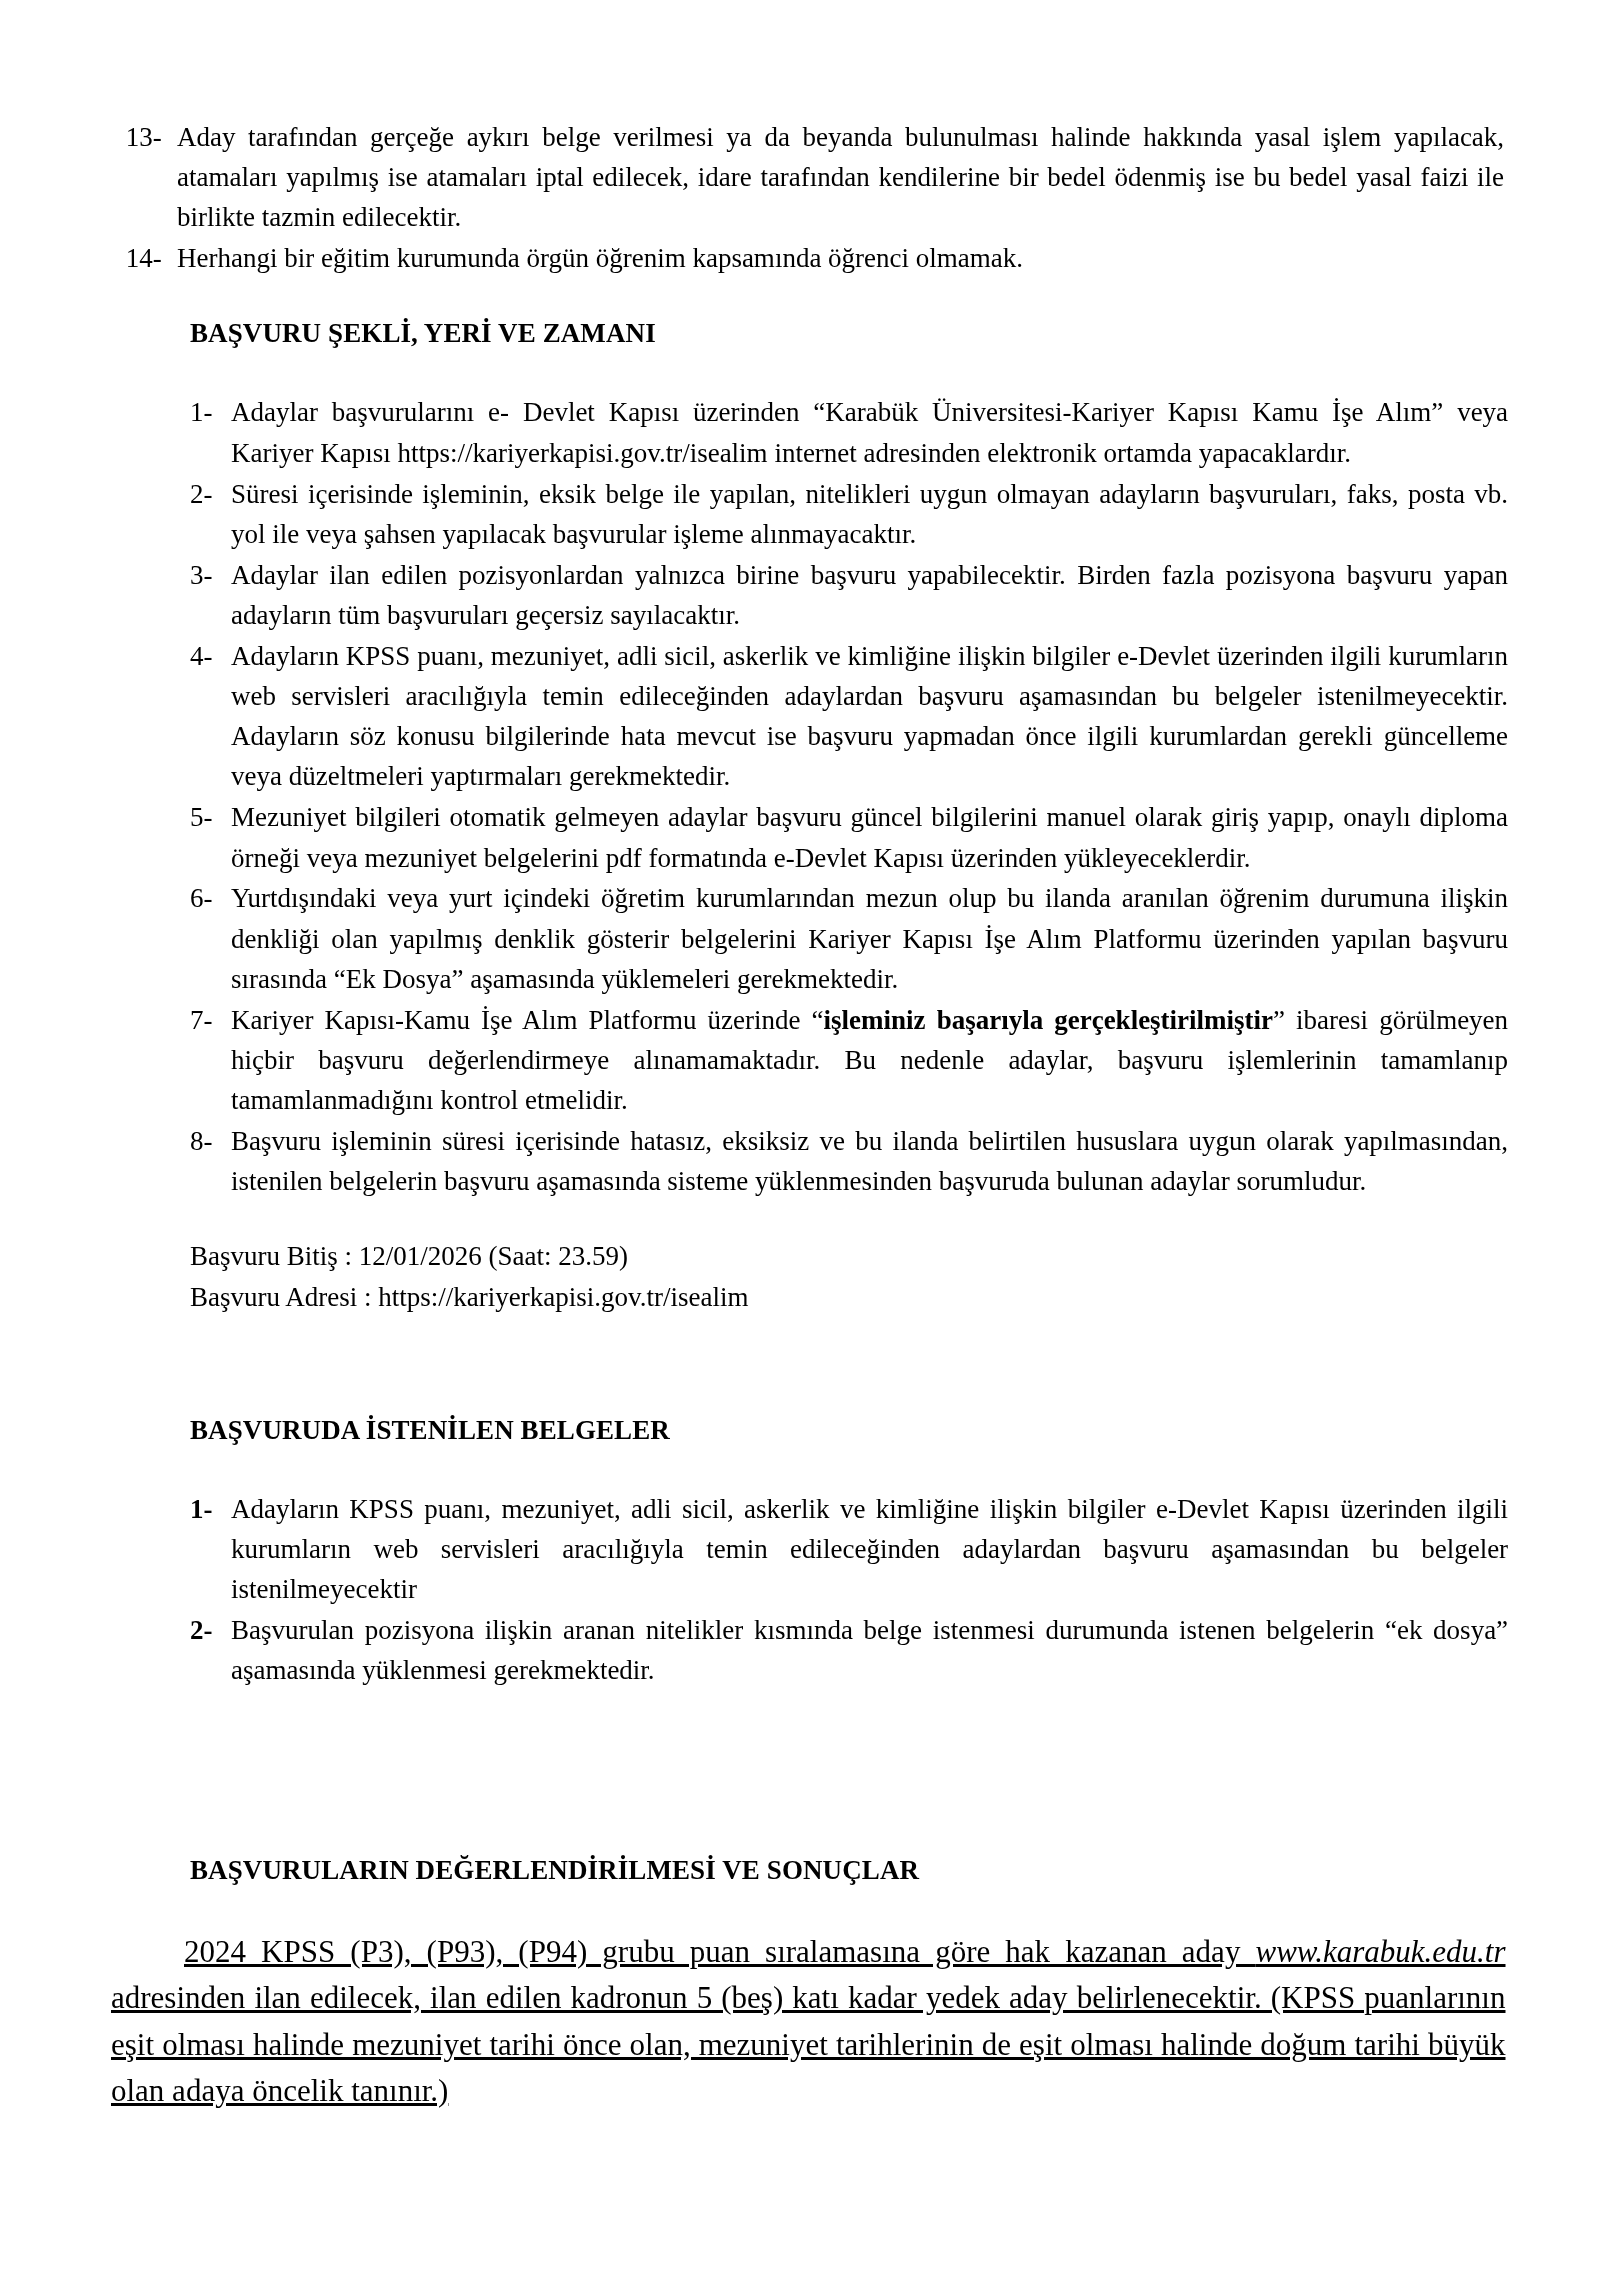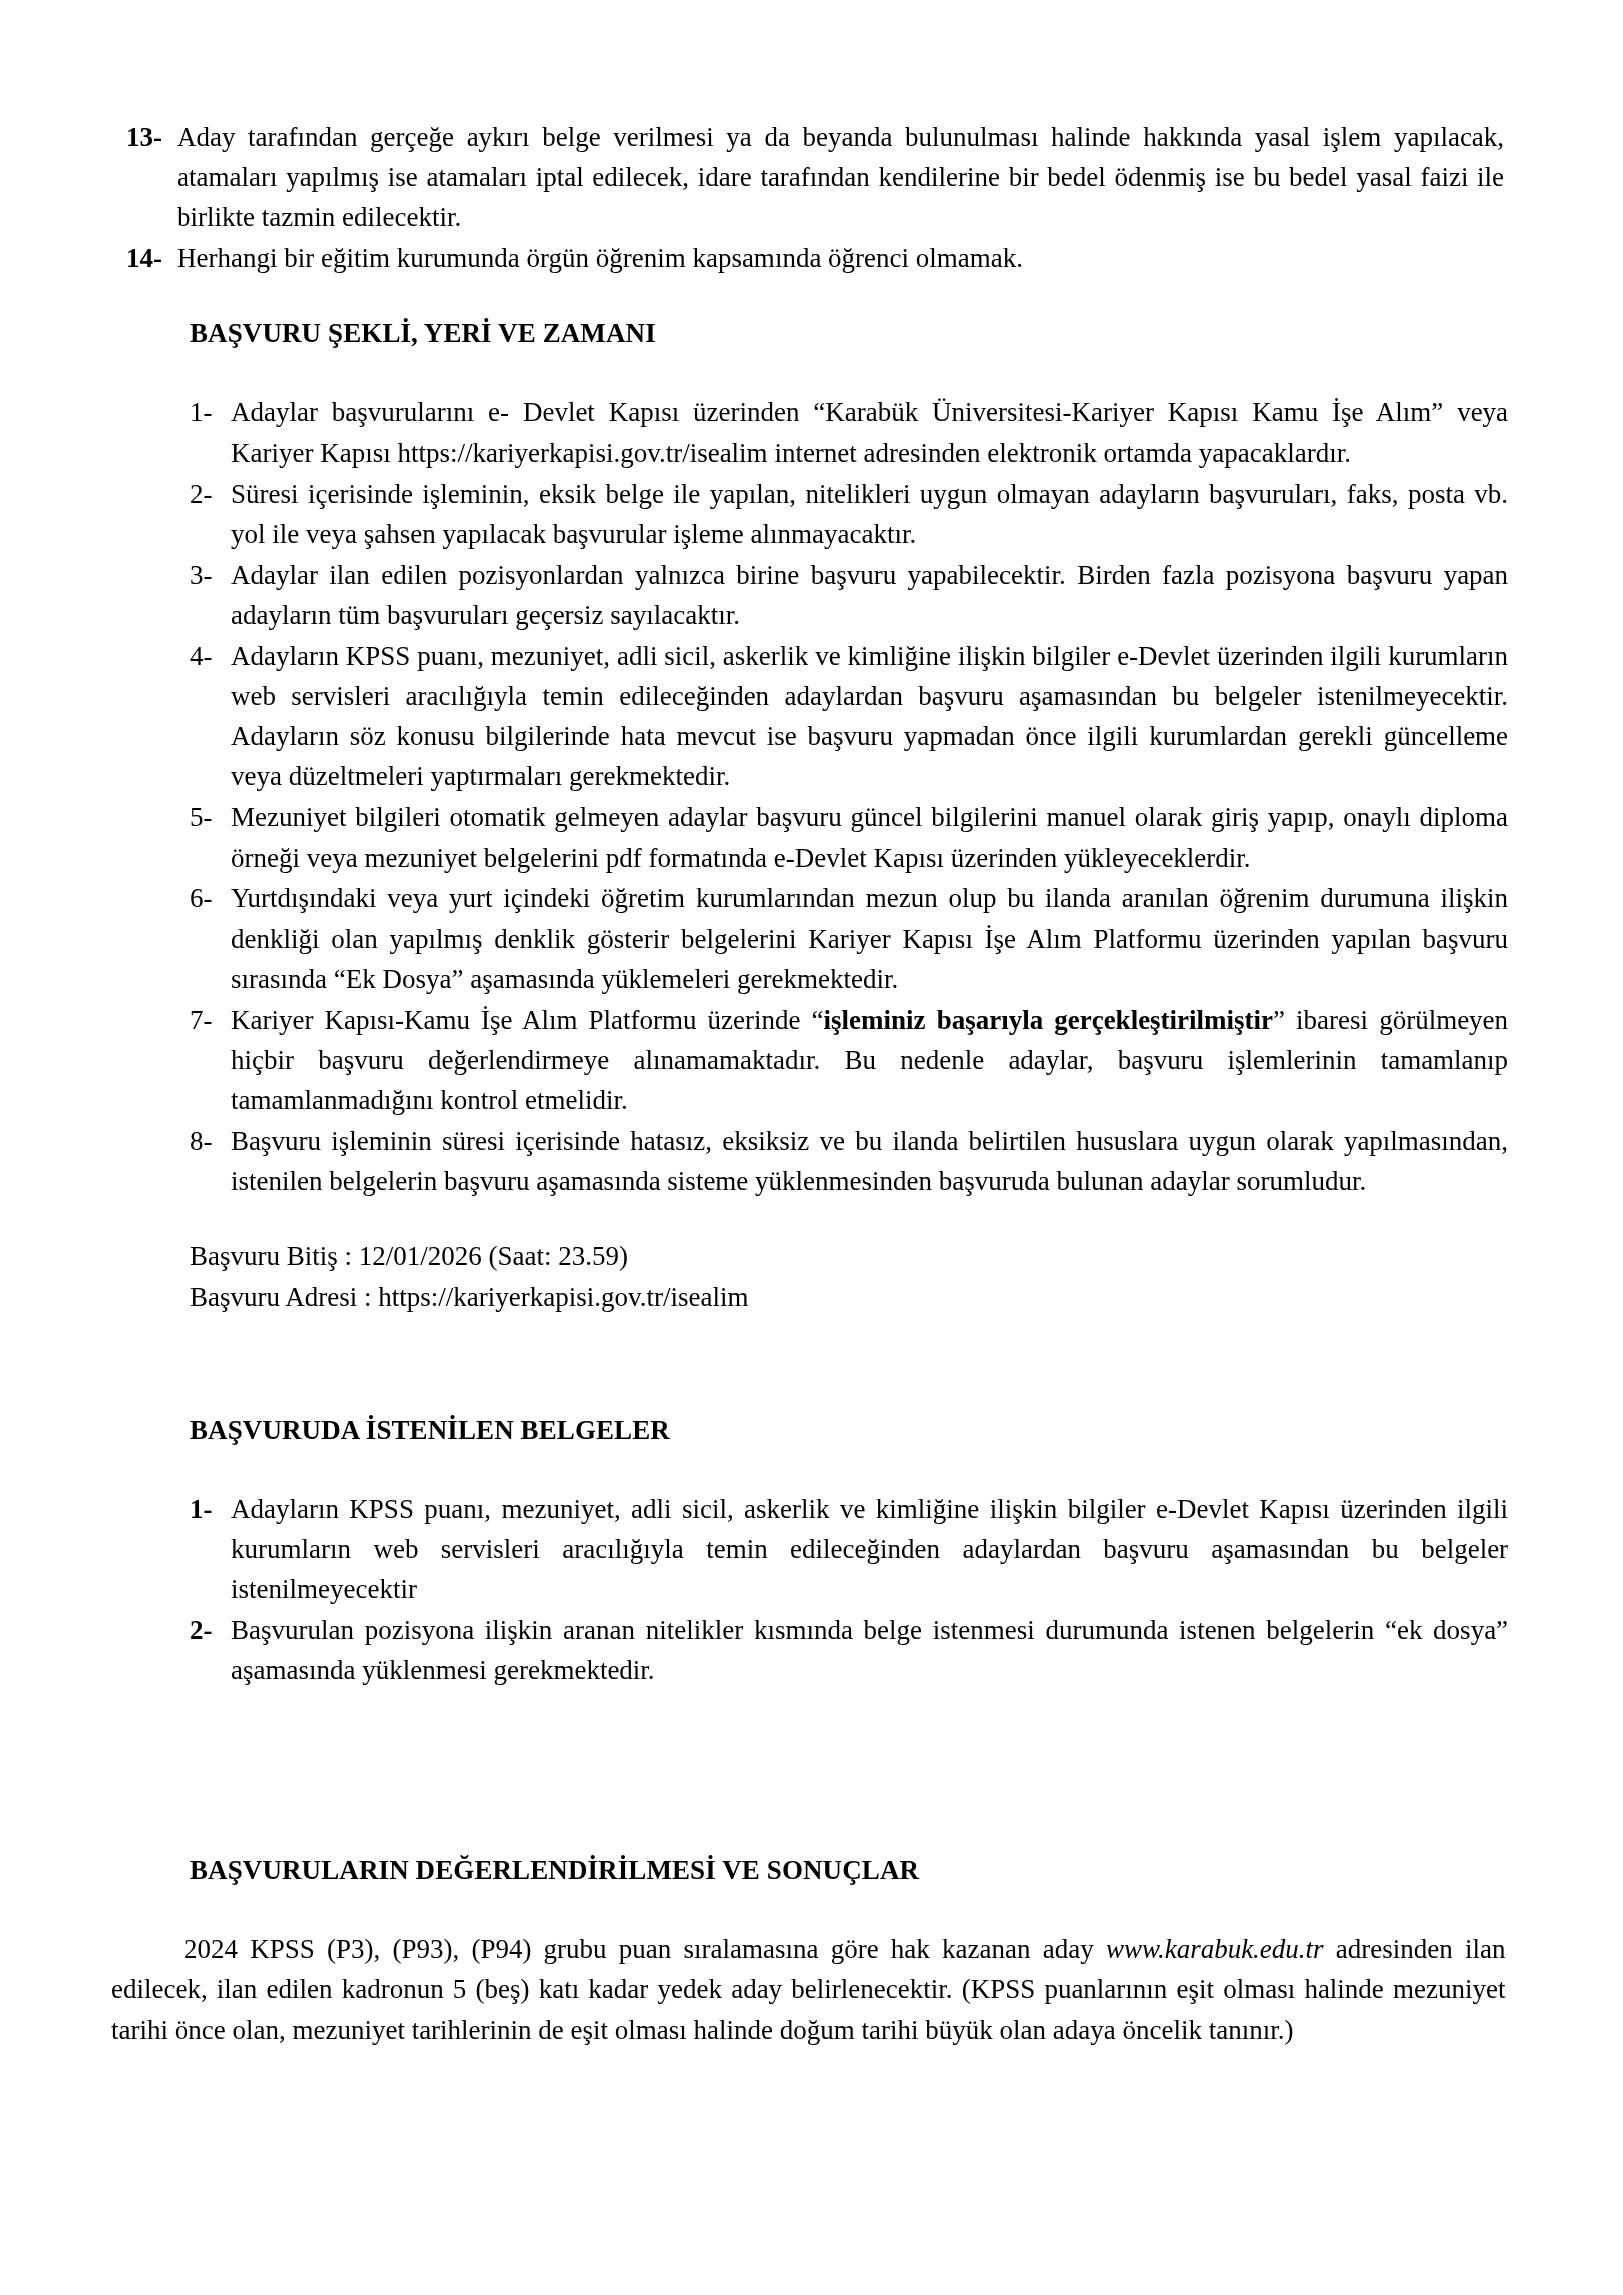--- a/index.html
+++ b/index.html
@@ -33,22 +33,22 @@
   .top-item {
     display: flex;
     align-items: flex-start;
     font-size: 27px;
     line-height: 1.48;
     text-align: justify;
     margin-bottom: 1.3px;
   }
   .top-item .num {
     flex: 0 0 51px;
-    font-weight: bold;
-    text-align: right;
+    font-weight: normal;
+    text-align: center;
     padding-left: 14.4px;
     box-sizing: border-box;
   }
   .top-item .body {
     flex: 1 1 auto;
     text-align: justify;
     text-justify: inter-word;
     padding-right: 7.9px;
     margin-left: 15px;
   }
@@ -96,27 +96,28 @@
     line-height: 1.49;
   }
   .date-block div { white-space: nowrap; }
 
   .sp-dates-before { height: 34px; }
   .sp-gap-lg { height: 98px; }
   .sp-gap-xl { height: 164px; }
 
   
   .final-para {
-    font-size: 27px;
+    font-size: 31px;
     line-height: 1.49;
     text-align: justify;
     text-justify: inter-word;
     margin: 0;
     padding-right: 6.5px;
     text-indent: 73px;
+    text-decoration: underline;
   }
 
   b, strong { font-weight: bold; }
   i, em { font-style: italic; }
 </style>
 </head>
 <body>
 
 <div class="page">
 

